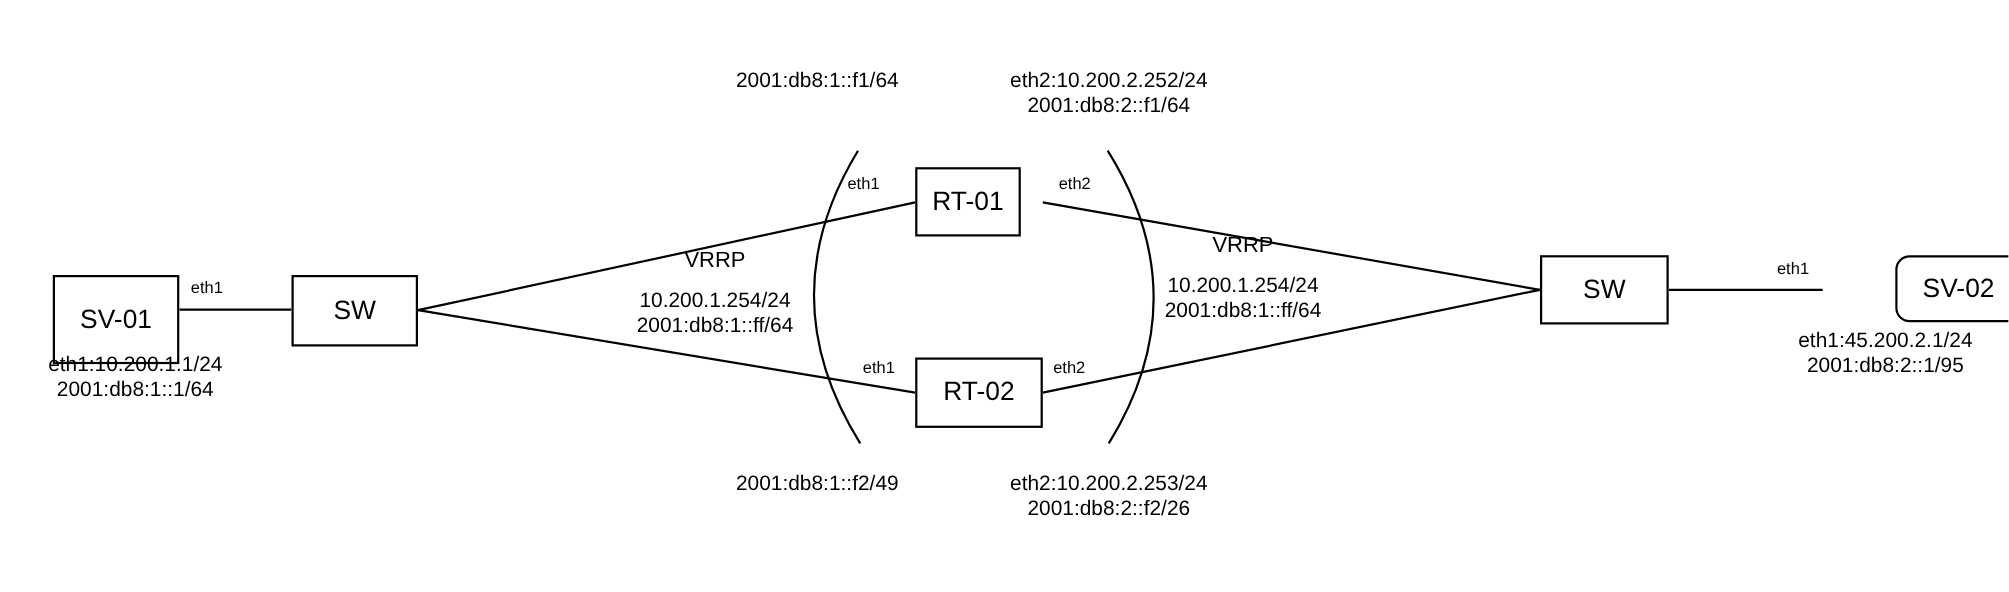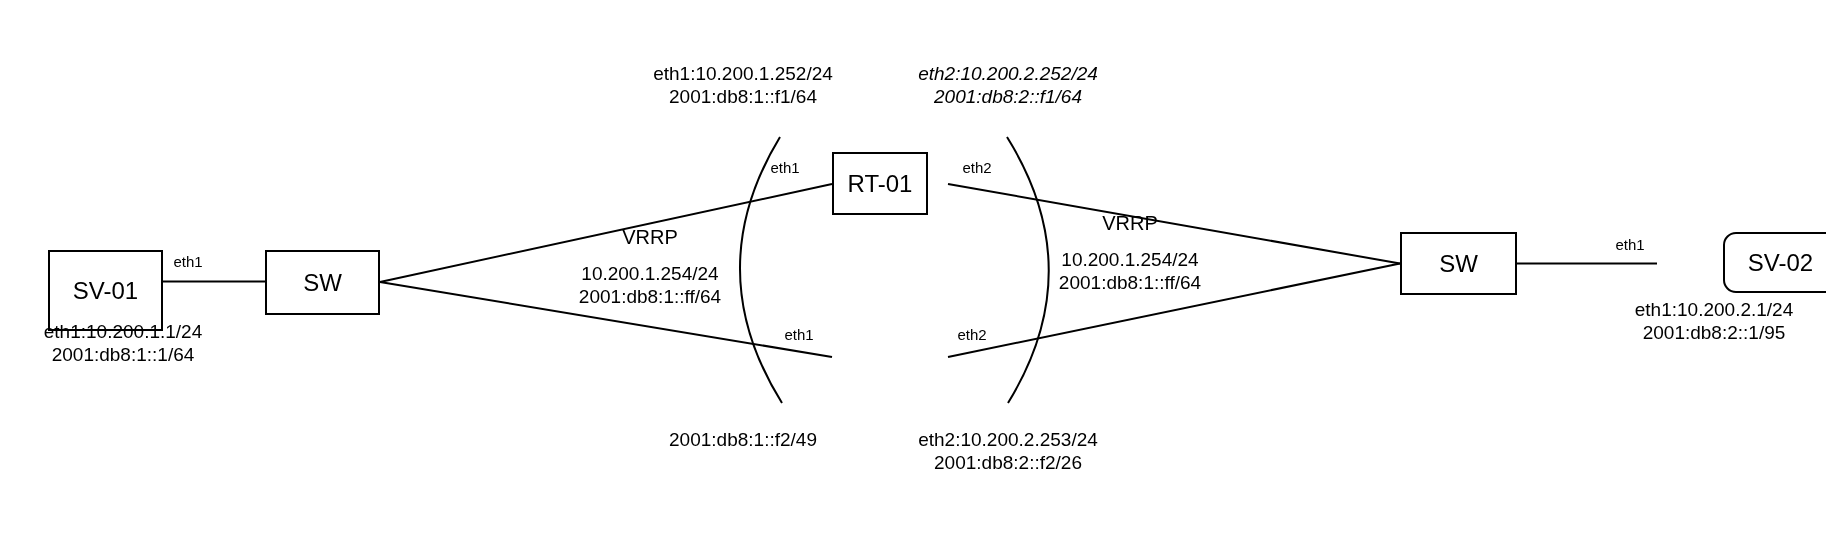--- a/index.html
+++ b/index.html
@@ -91,55 +91,57 @@
 
   <div class="node" style="left:48px; top:250px; width:115px; height:81px;">
     <span>SV-01</span>
   </div>
   <div class="node" style="left:265px; top:250px; width:115px; height:65px;">
     <span>SW</span>
   </div>
   <div class="node" style="left:832px; top:152px; width:96px; height:63px;">
     <span>RT-01</span>
   </div>
+  <div class="node" style="left:832px; top:325px; width:116px; height:64px;">
+    <span>RT-02</span>
+  </div>
   <div class="node" style="left:1400px; top:232px; width:117px; height:63px;">
     <span>SW</span>
   </div>
   <div class="node" style="left:1723px; top:232px; width:115px; height:61px;border-radius:13px;">
     <span>SV-02</span>
   </div>
 
   <div class="port" style="left:188px; top:255px;">eth1</div>
   <div class="port" style="left:785px; top:161px;">eth1</div>
   <div class="port" style="left:977px; top:161px;">eth2</div>
   <div class="port" style="left:799px; top:328px;">eth1</div>
   <div class="port" style="left:972px; top:328px;">eth2</div>
   <div class="port" style="left:1630px; top:238px;">eth1</div>
 
   <div class="addr" style="left:743px; top:62px;">
-    <span>eth1:10.200.1.252/24</span>
     <span>2001:db8:1::f1/64</span>
   </div>
-  <div class="addr" style="left:1008px; top:62px;font-style:italic;">
+  <div class="addr" style="left:1008px; top:62px;">
     <span>eth2:10.200.2.252/24</span>
     <span>2001:db8:2::f1/64</span>
   </div>
   <div class="addr" style="left:743px; top:428px;">
     <span>2001:db8:1::f2/49</span>
   </div>
   <div class="addr" style="left:1008px; top:428px;">
     <span>eth2:10.200.2.253/24</span>
     <span>2001:db8:2::f2/26</span>
   </div>
   <div class="addr" style="left:123px; top:320px;text-align:center;">
     <span>eth1:10.200.1.1/24</span>
     <span>2001:db8:1::1/64</span>
   </div>
   <div class="addr" style="left:1714px; top:298px;">
-    <span>eth1:10.200.2.1/24</span>
+    <span>eth1:45.200.2.1/24</span>
     <span>2001:db8:2::1/95</span>
   </div>
 
   <div class="vrrp" style="left:650px; top:225px;">
     <span class="vrrp-title">VRRP</span>
     <span class="vrrp-line">10.200.1.254/24</span>
     <span class="vrrp-line">2001:db8:1::ff/64</span>
   </div>
   <div class="vrrp" style="left:1130px; top:211px;">
     <span class="vrrp-title">VRRP</span>

